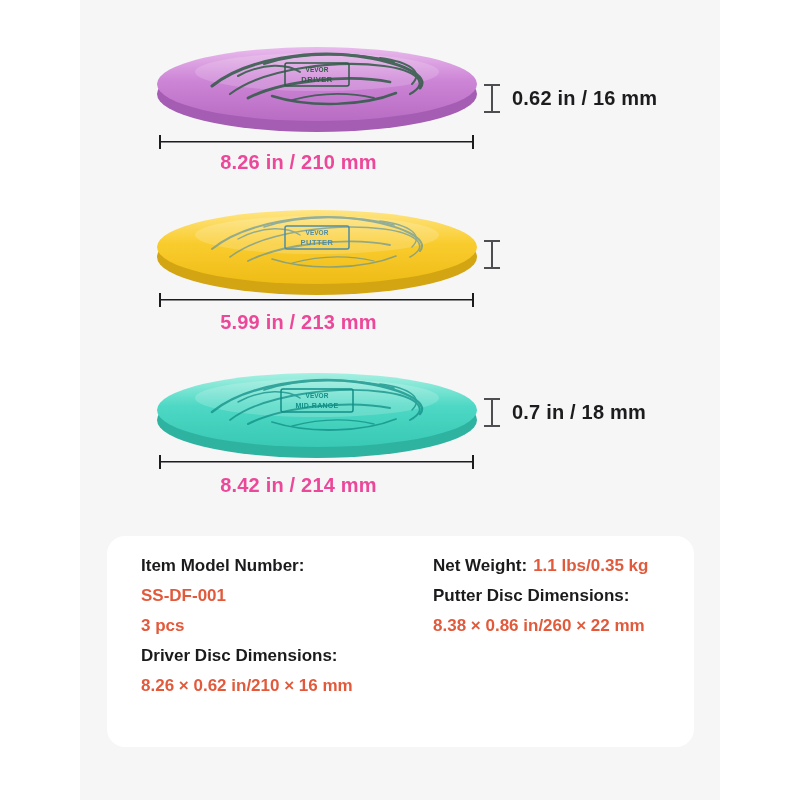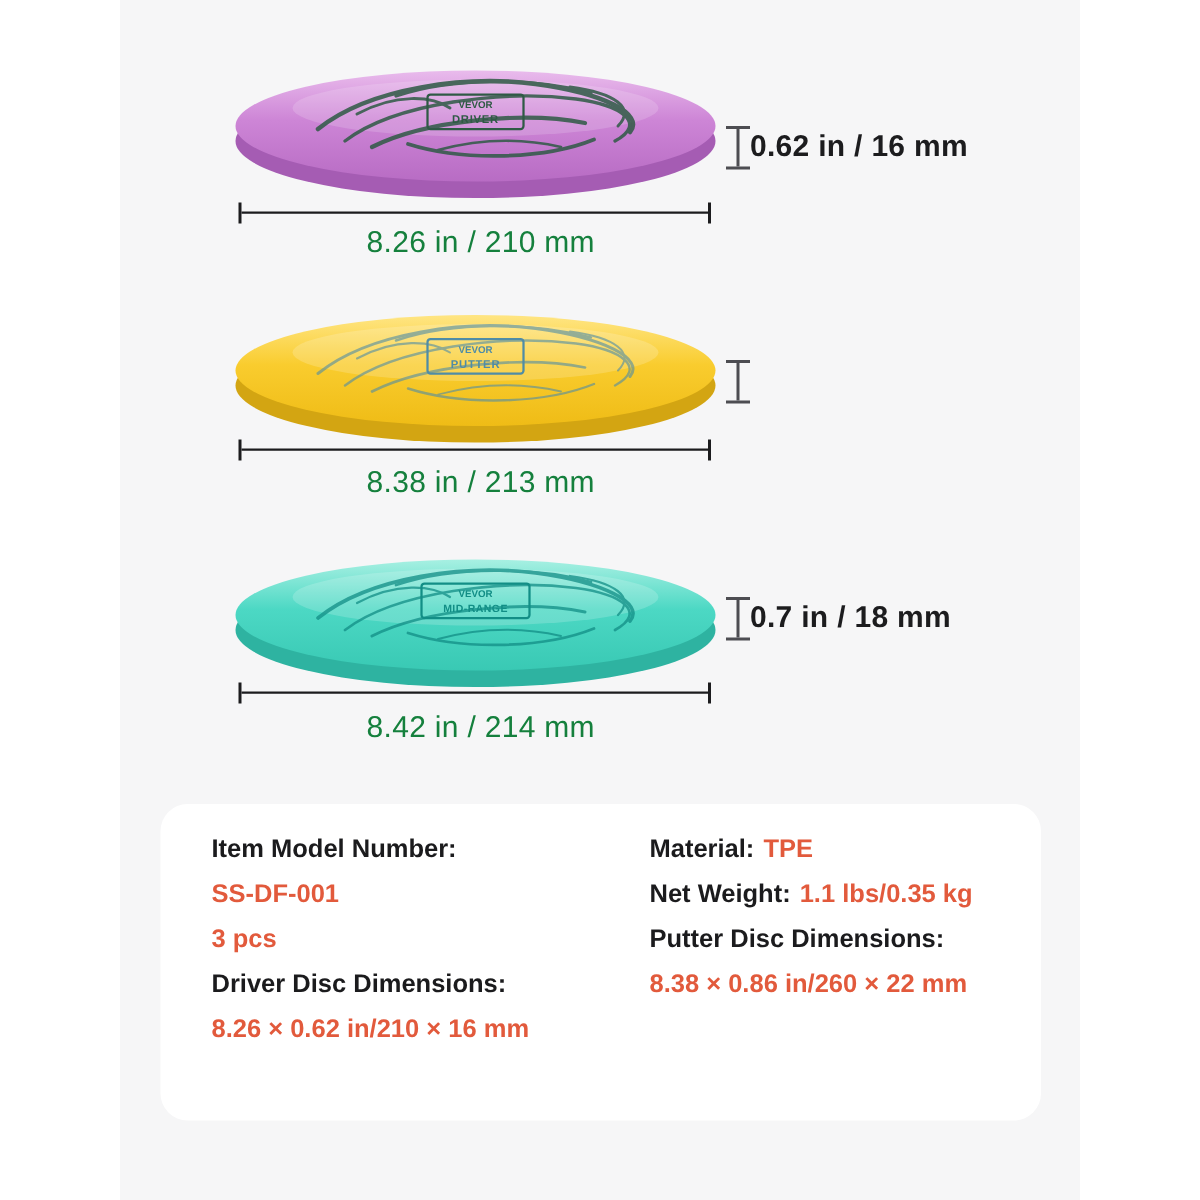--- a/index.html
+++ b/index.html
@@ -9,42 +9,42 @@
     -webkit-font-smoothing:antialiased;
   }
   .stage{position:relative;width:731px;height:800px;overflow:hidden;background:#ffffff;}
   .canvas{position:absolute;left:80px;top:0;width:640px;height:800px;background:#f6f6f7;}
 
   .disc-svg{position:absolute;left:152px;width:330px;height:100px;}
   .disc-svg.d0{top:38px;}
   .disc-svg.d1{top:201px;}
   .disc-svg.d2{top:364px;}
 
-  .thickness{position:absolute;left:484px;height:28px;display:flex;align-items:center;gap:0;}
+  .thickness{position:absolute;left:484px;height:28px;display:flex;align-items:center;gap:12px;}
   .thickness.t0{top:84px;}
   .thickness.t1{top:240px;}
   .thickness.t2{top:398px;}
   .ibeam{
     width:16px;height:25px;flex:0 0 auto;
     border-top:2px solid #4d4d52;border-bottom:2px solid #4d4d52;
     background:linear-gradient(#4d4d52,#4d4d52) no-repeat center/2px 100%;
   }
   .meas-text{font-size:20px;font-weight:600;color:#1c1c1e;white-space:nowrap;letter-spacing:.2px;}
 
   .dim-line{
     position:absolute;left:159px;width:311px;height:14px;
     border-left:2px solid #1c1c1e;border-right:2px solid #1c1c1e;
     background:linear-gradient(#1c1c1e,#1c1c1e) no-repeat center/100% 1.5px;
   }
   .dim-line.l0{top:135px;}
   .dim-line.l1{top:293px;}
   .dim-line.l2{top:455px;}
   .dim-label{
-    position:absolute;left:165px;width:311px;text-align:center;
-    font-size:20px;font-weight:400;color:#15803d;line-height:24px;letter-spacing:.2px;
+    position:absolute;left:143px;width:311px;text-align:center;
+    font-size:20px;font-weight:700;color:#ec4899;line-height:24px;letter-spacing:.2px;
   }
   .dim-label.dl0{top:150px;}
   .dim-label.dl1{top:310px;}
   .dim-label.dl2{top:473px;}
 
   .spec-card{
     position:absolute;left:107px;top:536px;width:587px;height:211px;
     background:#ffffff;border-radius:18px;box-sizing:border-box;
     padding:15px 20px 0 34px;
     display:grid;grid-template-columns:292px auto;
@@ -119,21 +119,21 @@
     <g>
       <rect x="133" y="25" width="64" height="23" rx="2" fill="none" stroke-width="1.5" stroke="#4f8ca6"></rect>
       <text x="165" y="34" text-anchor="middle" font-size="6.5" font-weight="700" fill="#4f8ca6"><tspan>VEVOR</tspan></text>
       <text x="165" y="44" text-anchor="middle" font-size="7.5" font-weight="700" letter-spacing="0.5" fill="#4f8ca6"><tspan>PUTTER</tspan></text>
     </g>
   </svg>
   <div class="thickness t1">
     <div class="ibeam"></div>
   </div>
   <div class="dim-line l1"></div>
-  <div class="dim-label dl1">8.38 in / 213 mm</div>
+  <div class="dim-label dl1">5.99 in / 213 mm</div>
 
   <svg class="disc-svg d2" viewBox="0 0 330 100">
     <defs>
       <linearGradient id="gBody2" x1="0" y1="0" x2="0" y2="1">
         <stop offset="0" stop-color="#a7f0e2"></stop>
         <stop offset="0.45" stop-color="#4cd8c4"></stop>
         <stop offset="1" stop-color="#39c9b4"></stop>
       </linearGradient>
     </defs>
     <ellipse cx="165" cy="56" rx="160" ry="38" fill="#2eb3a1"></ellipse>
@@ -171,23 +171,20 @@
       <div class="spec-row">
         <div class="spec-value">3 pcs</div>
       </div>
       <div class="spec-row">
         <div class="spec-label">Driver Disc Dimensions:</div>
         <div class="spec-value">8.26 × 0.62 in/210 × 16 mm</div>
       </div>
     </div>
     <div class="spec-col">
       <div class="spec-row inline">
-        <span class="spec-label">Material:</span><span class="spec-value">TPE</span>
-      </div>
-      <div class="spec-row inline">
         <span class="spec-label">Net Weight:</span><span class="spec-value">1.1 lbs/0.35 kg</span>
       </div>
       <div class="spec-row">
         <div class="spec-label">Putter Disc Dimensions:</div>
         <div class="spec-value">8.38 × 0.86 in/260 × 22 mm</div>
       </div>
     </div>
   </section>
 </div>
 

